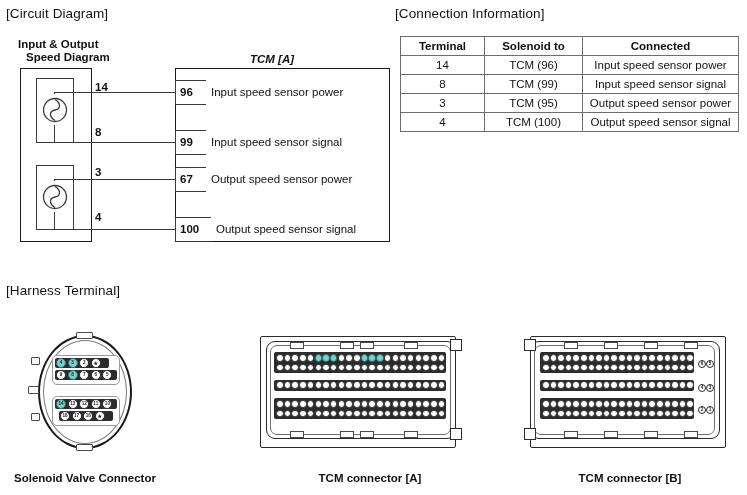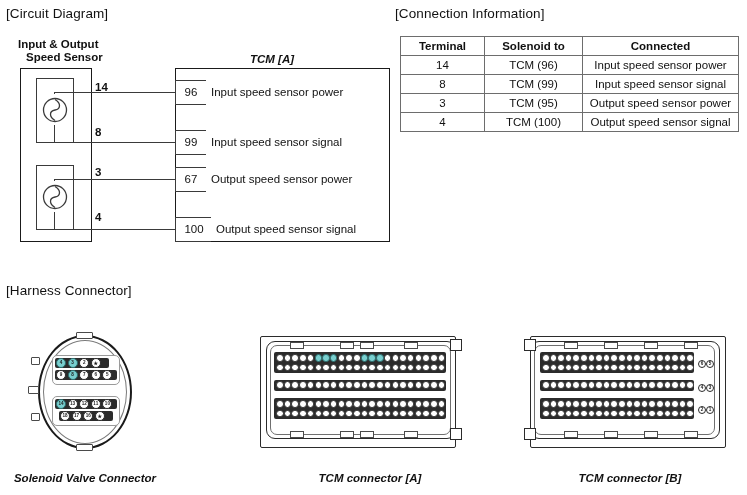--- a/index.html
+++ b/index.html
@@ -31,22 +31,21 @@
   .box-inner{border:1.2px solid #3a3a3a;box-sizing:border-box;background:transparent;}
 
   .wire{background:#3a3a3a;position:absolute;}
   .wire-h{height:1.2px;}
   .wire-v{width:1.2px;}
 
   .pin-num{
     position:absolute;font-size:11.5px;font-weight:bold;color:#111;white-space:nowrap;
   }
   .tcm-pin-num{
-    position:absolute;font-size:11.5px;font-weight:normal;color:#111;white-space:nowrap;
-    text-align:center;
+    position:absolute;font-size:11.5px;font-weight:bold;color:#111;white-space:nowrap;
   }
   .tcm-fn{
     position:absolute;font-size:11.5px;color:#111;white-space:nowrap;
   }
   
   .bracket{
     position:absolute;box-sizing:border-box;
     border-left:1.4px solid #3a3a3a;
     border-top:1.4px solid #3a3a3a;
     border-bottom:1.4px solid #3a3a3a;
@@ -71,21 +70,21 @@
     white-space:nowrap;
   }
   table.conn th{font-weight:bold;}
   table.conn td.fn{text-align:center;}
   .col-term{width:84px;}
   .col-conn{width:98px;}
   .col-fn{width:156px;}
 
   
   .conn-caption{
-    position:absolute;font-size:11.5px;font-weight:bold;white-space:nowrap;text-align:center;font-style:italic;
+    position:absolute;font-size:11.5px;font-weight:bold;white-space:nowrap;text-align:center;
   }
 
   
   .round-outer{
     position:absolute;border:2px solid #1a1a1a;border-radius:50%;box-sizing:border-box;background:#fff;
   }
   .round-inner{
     position:absolute;border:1.4px solid #7a7a7a;border-radius:50%;box-sizing:border-box;
   }
   .round-tab{
@@ -126,21 +125,21 @@
   .side-ear{
     position:absolute;border:1.3px solid #2b2b2b;box-sizing:border-box;background:#fff;
   }
 </style>
 </head>
 <body>
 
 <div class="abs sec-title" style="left:6px;top:6px;">[Circuit Diagram]</div>
 
 <div class="abs cd-sensor-label" style="left:18px;top:38px;">Input &amp; Output</div>
-<div class="abs cd-sensor-label" style="left:26px;top:51px;">Speed Sensor</div>
+<div class="abs cd-sensor-label" style="left:26px;top:51px;">Speed Diagram</div>
 
 <div class="abs cd-tcm-label" style="left:250px;top:53px;">TCM [A]</div>
 
 <div class="abs box-outline" style="left:20px;top:68px;width:72px;height:174px;"></div>
 
 <div class="abs box-inner" style="left:36px;top:78px;width:38px;height:65px;"></div>
 
 <div class="abs box-inner" style="left:36px;top:165px;width:38px;height:65px;"></div>
 
 <svg class="abs sensor-sym" style="left:38px;top:92px;" width="34" height="36" viewBox="0 0 34 36">
@@ -218,21 +217,21 @@
       </tr>
       <tr>
         <td>4</td>
         <td>TCM (100)</td>
         <td class="fn">Output speed sensor signal</td>
       </tr>
     </tbody>
   </table>
 </div>
 
-<div class="abs sec-title" style="left:6px;top:283px;">[Harness Connector]</div>
+<div class="abs sec-title" style="left:6px;top:283px;">[Harness Terminal]</div>
 
 <div id="solenoid-connector" class="abs" style="left:24px;top:333px;width:122px;height:120px;">
   <div class="round-outer" style="left:14px;top:2px;width:94px;height:114px;"></div>
   <div class="round-inner" style="left:19px;top:7px;width:84px;height:104px;"></div>
 
   <div class="round-tab" style="left:52px;top:-1px;width:17px;height:7px;"></div>
   <div class="round-tab" style="left:52px;top:111px;width:17px;height:7px;"></div>
 
   <div class="round-tab" style="left:7px;top:24px;width:9px;height:8px;"></div>
   <div class="round-tab" style="left:4px;top:53px;width:11px;height:8px;"></div>

